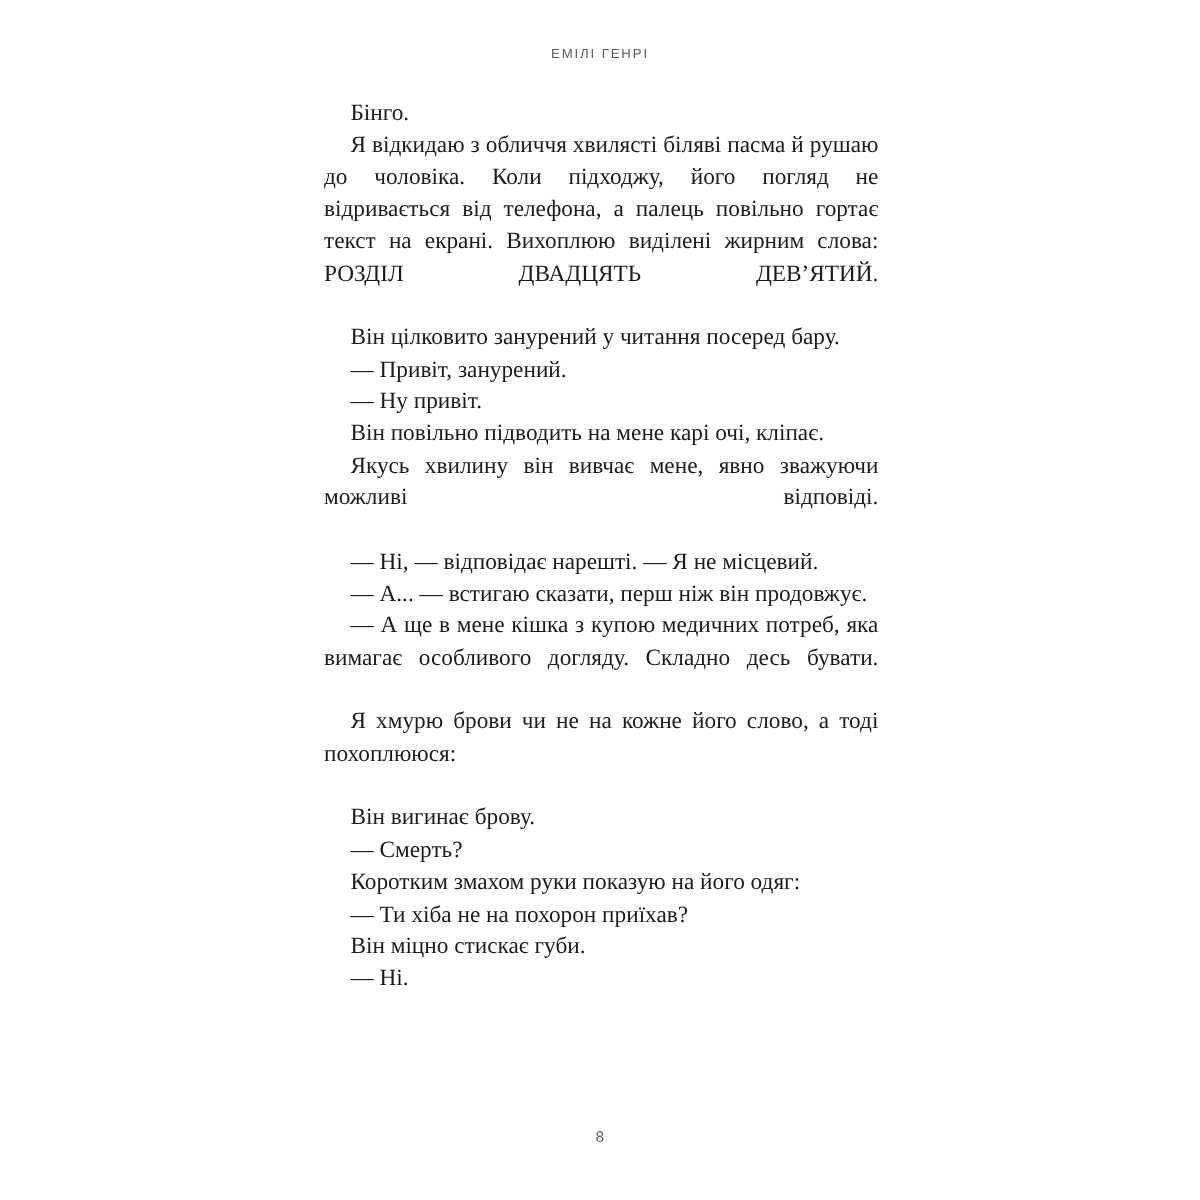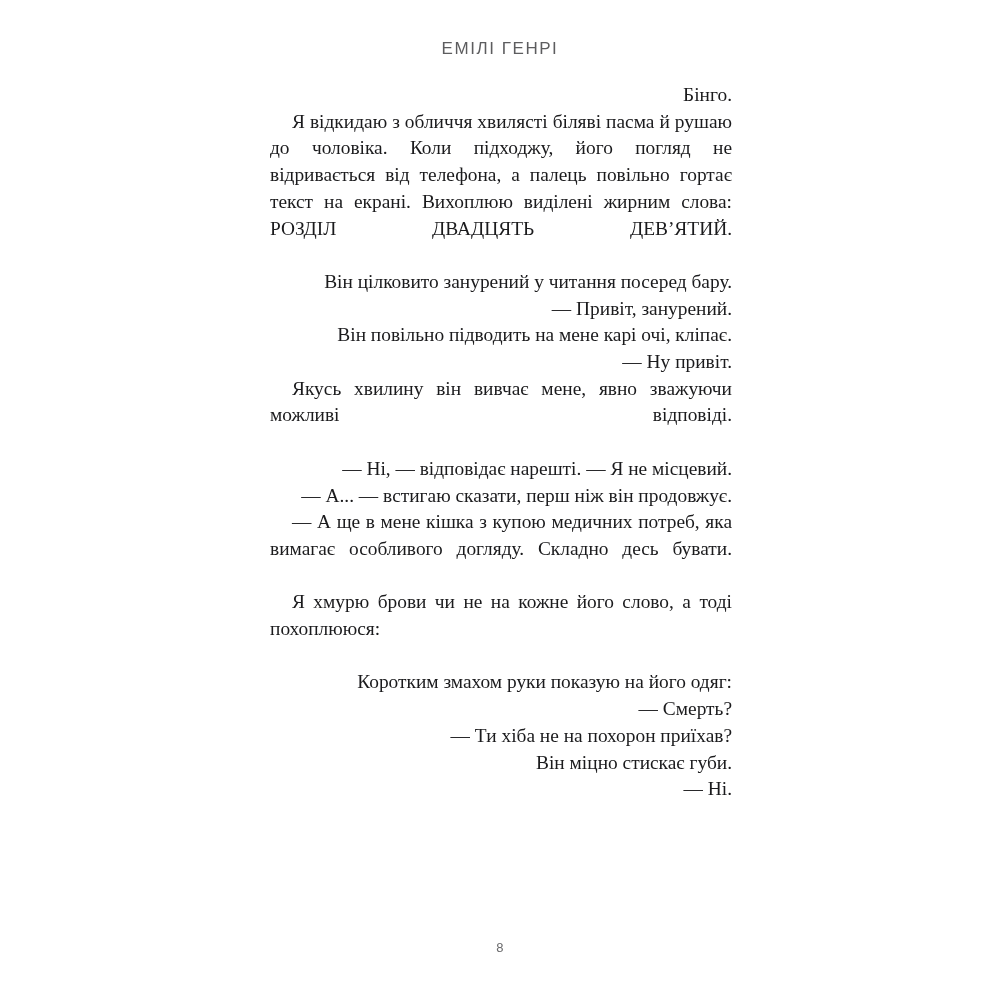--- a/index.html
+++ b/index.html
@@ -24,21 +24,21 @@
   }
 
   
   .running-head {
     position: absolute;
     top: 39px;
     left: 0;
     width: 1000px;
     text-align: center;
     font-family: "Liberation Sans", "DejaVu Sans", sans-serif;
-    font-size: 17px;
+    font-size: 11px;
     letter-spacing: 1.55px;
     color: #5d5d5f;
     font-weight: 400;
     white-space: pre;
   }
 
   
   .text-block {
     position: absolute;
     top: 82px;
@@ -60,21 +60,21 @@
 
   
   .para::after {
     content: "";
     display: inline-block;
     width: 100%;
   }
 
   
   .para.short {
-    text-align: right;
+    text-align: left;
   }
   .para.short::after { content: none; }
 
   .para.dialogue {
     text-indent: 22px;
   }
 
   
   .folio {
     position: absolute;
@@ -94,29 +94,30 @@
 <div class="page">
 
   <div class="running-head">ЕМІЛІ ГЕНРІ</div>
 
   <div class="text-block">
 
     <p class="para short">Бінго.</p>
     <p class="para">Я відкидаю з обличчя хвилясті біляві пасма й рушаю до чоловіка. Коли підходжу, його погляд не відривається від телефона, а палець повільно гортає текст на екрані. Вихоплюю виділені жирним слова: РОЗДІЛ ДВАДЦЯТЬ ДЕВ’ЯТИЙ.</p>
     <p class="para short">Він цілковито занурений у читання посеред бару.</p>
     <p class="para dialogue short">— Привіт, занурений.</p>
+    <p class="para dialogue short">— Ну привіт.</p>
     <p class="para short">Він повільно підводить на мене карі очі, кліпає.</p>
-    <p class="para dialogue short">— Ну привіт.</p>
     <p class="para">Якусь хвилину він вивчає мене, явно зважуючи можливі відповіді.</p>
     <p class="para dialogue short">— Ні, — відповідає нарешті. — Я не місцевий.</p>
     <p class="para dialogue short">— А... — встигаю сказати, перш ніж він продовжує.</p>
     <p class="para dialogue">— А ще в мене кішка з купою медичних потреб, яка вимагає особливого догляду. Складно десь бувати.</p>
     <p class="para">Я хмурю брови чи не на кожне його слово, а тоді похоплююся:</p>
+    <p class="para short">Він вигинає брову.</p>
+    <p class="para dialogue short">— Смерть?</p>
     <p class="para short">Коротким змахом руки показую на його одяг:</p>
-    <p class="para dialogue short">— Смерть?</p>
     <p class="para dialogue short">— Ти хіба не на похорон приїхав?</p>
     <p class="para short">Він міцно стискає губи.</p>
     <p class="para dialogue short">— Ні.</p>
 
   </div>
 
   <div class="folio">8</div>
 
 </div>
 

